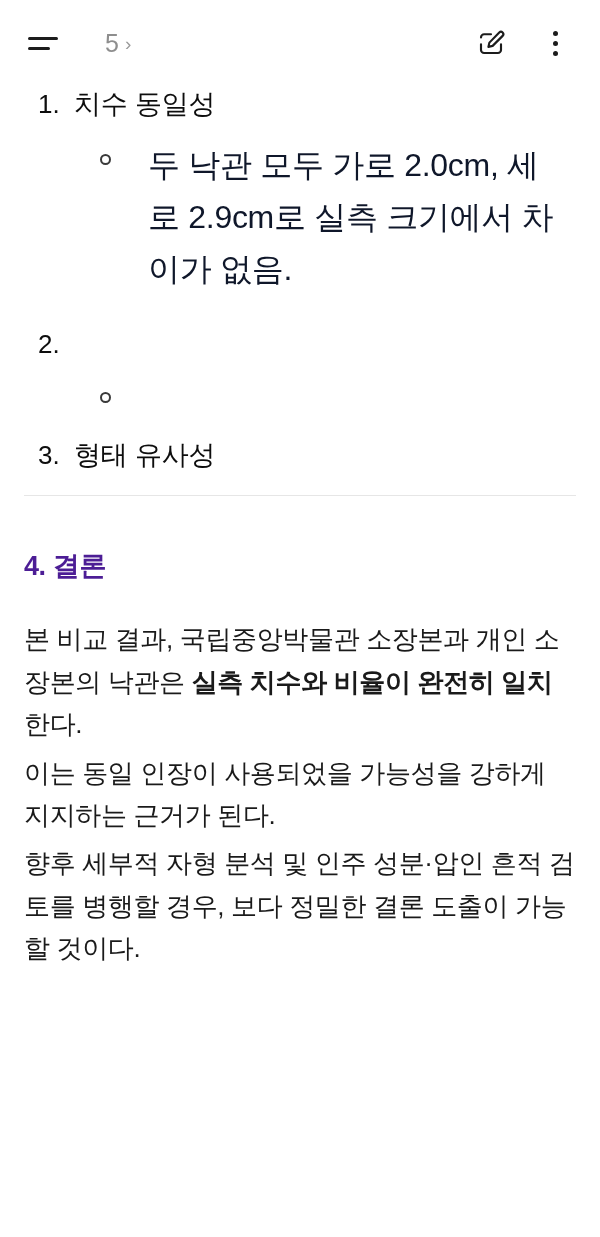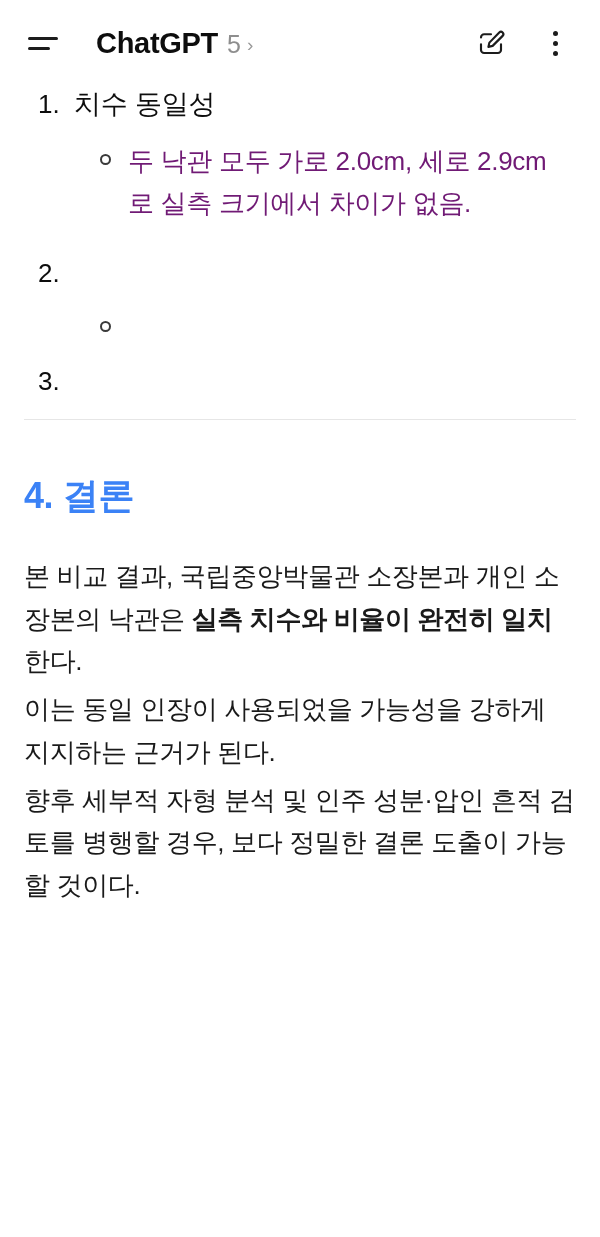--- a/index.html
+++ b/index.html
@@ -146,37 +146,38 @@
   }
   .circle-marker b {
     display: block;
     width: 11px;
     height: 11px;
     border: 2px solid #3a3a3a;
     border-radius: 50%;
     box-sizing: border-box;
   }
   .sub-text {
-    font-size: 26px;
+    font-size: 32px;
     line-height: 1.62;
-    color: #701a75;
+    color: #0f172a;
     letter-spacing: -0.3px;
     padding-right: 14px;
+    margin-left: 20px;
   }
 
   .divider {
     height: 1px;
     background: #e6e6e6;
     margin: 22px 24px 0 24px;
   }
 
   .section-heading {
-    font-size: 36px;
+    font-size: 27px;
     font-weight: 700;
-    color: #3b82f6;
+    color: #4c1d95;
     margin: 52px 0 34px 0;
     letter-spacing: -0.4px;
   }
 
   .para {
     font-size: 26px;
     line-height: 1.63;
     color: #1a1a1a;
     letter-spacing: -0.35px;
     margin: 0 0 6px 0;
@@ -189,21 +190,20 @@
 <body>
 
 <div class="topbar">
 
   <div class="menu-icon">
     <span></span>
     <span></span>
   </div>
 
   <div class="title-wrap">
-    <span class="app-title">ChatGPT</span>
     <span class="app-version">5</span>
     <span class="chevron-right">›</span>
   </div>
 
   <div class="topbar-actions">
     <div class="icon-btn">
       <svg width="30" height="30" viewBox="0 0 24 24" fill="none" stroke="#1c1c1c" stroke-width="1.7" stroke-linecap="round" stroke-linejoin="round">
         <path d="M4 7.5 A2.5 2.5 0 0 1 6.5 5 H12"></path>
         <path d="M20 13 V17.5 A2.5 2.5 0 0 1 17.5 20 H6.5 A2.5 2.5 0 0 1 4 17.5 V13"></path>
         <path d="M18.6 3.6 a1.9 1.9 0 0 1 2.7 2.7 L13.3 14.3 l-3.4 .8 .8-3.4 z"></path>
@@ -247,20 +247,21 @@
           <span class="circle-marker">
               <b></b>
             </span>
         </li>
       </ul>
     </li>
 
     <li>
       <div class="num-row">
         <span class="num-marker">3.</span>
+        <span class="num-title">형태 유사성</span>
       </div>
     </li>
 
   </ol>
 </div>
 
 <div class="divider"></div>
 
 <div class="content">
   <div class="section-heading">4. 결론</div>

